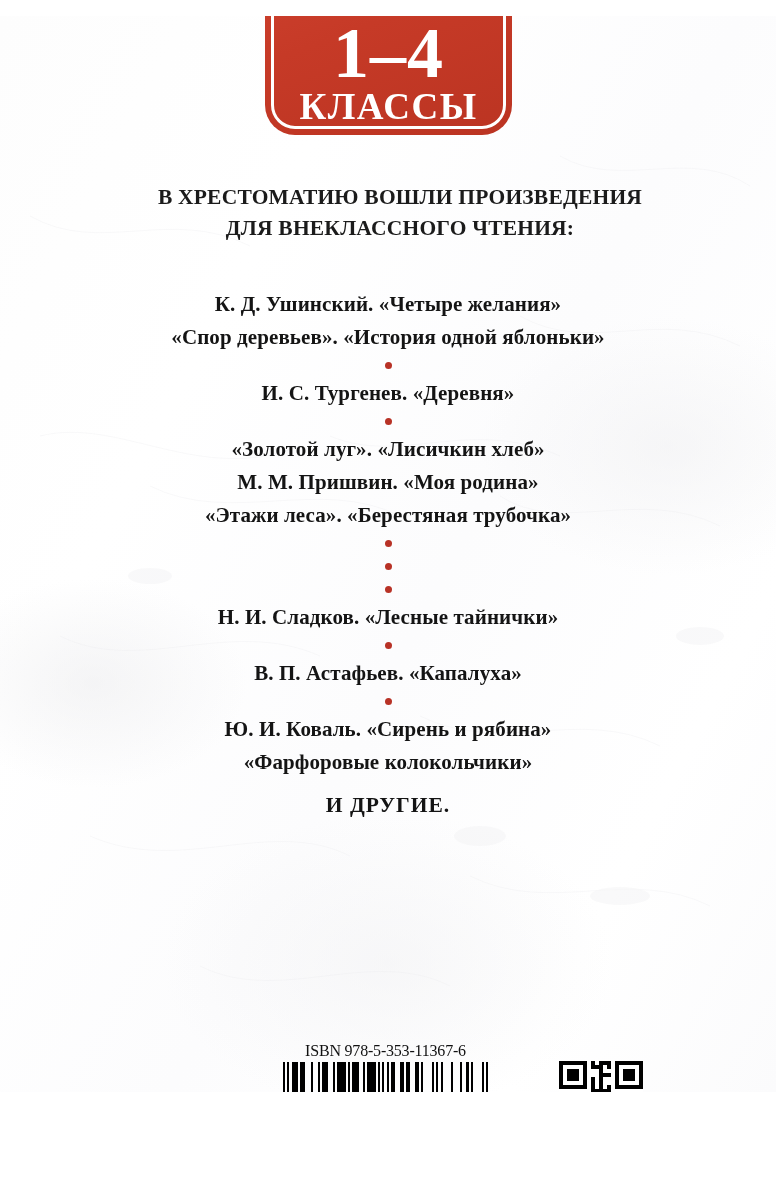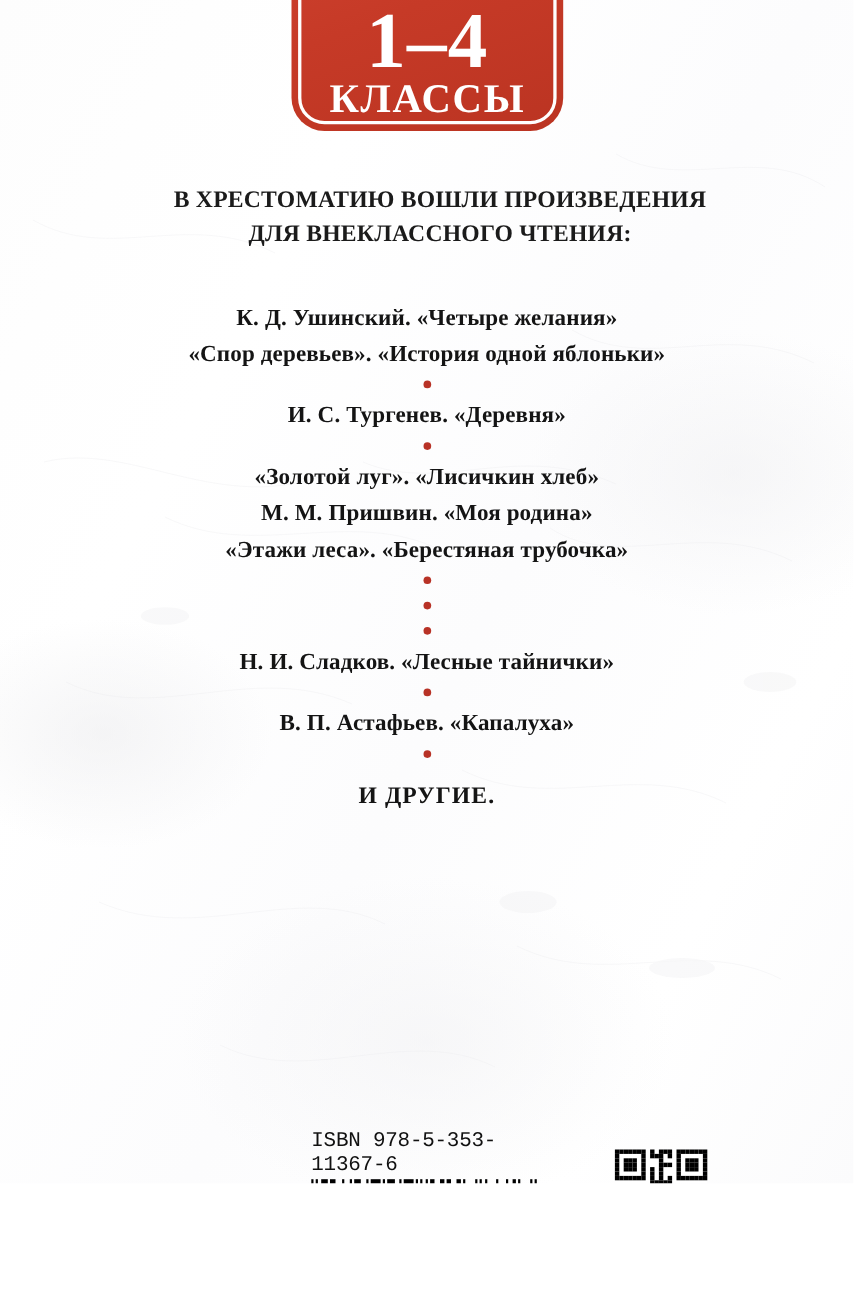--- a/index.html
+++ b/index.html
@@ -7,21 +7,21 @@
     padding: 0;
     background: #ffffff;
   }
   body {
     font-family: "Liberation Serif", "DejaVu Serif", serif;
   }
   .page {
     position: relative;
     width: 776px;
     height: 1076px;
-    margin: 0 auto;
+    margin: 16px auto;
     overflow: hidden;
     background:
       radial-gradient(ellipse 220px 150px at 12% 62%, rgba(236,236,238,0.55) 0%, rgba(255,255,255,0) 70%),
       radial-gradient(ellipse 260px 180px at 86% 40%, rgba(238,238,240,0.5) 0%, rgba(255,255,255,0) 72%),
       radial-gradient(ellipse 300px 200px at 50% 88%, rgba(240,240,242,0.5) 0%, rgba(255,255,255,0) 75%),
       linear-gradient(118deg, #fdfdfd 0%, #ffffff 28%, #fcfcfd 55%, #ffffff 80%, #fbfbfc 100%);
   }
 
   
   .fibres {
@@ -146,23 +146,24 @@
   }
 
   
   .barcode-block {
     position: absolute;
     left: 283px;
     top: 1026px;
     width: 205px;
   }
   .isbn-text {
-    font-family: Liberation Mono, monospace;
-    font-size: 19px;
+    font-family: Liberation Serif, serif;
+    font-size: 16px;
     color: #111;
+    text-align: center;
     letter-spacing: -0.2px;
     margin-bottom: 2px;
   }
   .bars {
     position: relative;
     height: 84px;
     width: 205px;
   }
   .bars span {
     position: absolute;
@@ -291,20 +292,24 @@
     <div class="entry">
       <div class="entry-line">Н. И. Сладков. «Лесные тайнички»</div>
     </div>
     <span class="sep"></span>
 
     <div class="entry">
       <div class="entry-line">В. П. Астафьев. «Капалуха»</div>
     </div>
     <span class="sep"></span>
 
+    <div class="entry">
+      <div class="entry-line">Ю. И. Коваль. «Сирень и рябина»</div>
+      <div class="entry-line">«Фарфоровые колокольчики»</div>
+    </div>
 
     <div class="closing">И ДРУГИЕ.</div>
   </div>
 
   <div class="barcode-block">
     <div class="isbn-text">ISBN 978-5-353-11367-6</div>
     <div class="bars" id="bars">
         <span class="g" style="left: 0px; width: 2.15789px;"></span>
         <span class="g" style="left: 4.31579px; width: 2.15789px;"></span>
         <span class="d" style="left: 8.63158px; width: 6.47368px;"></span>

